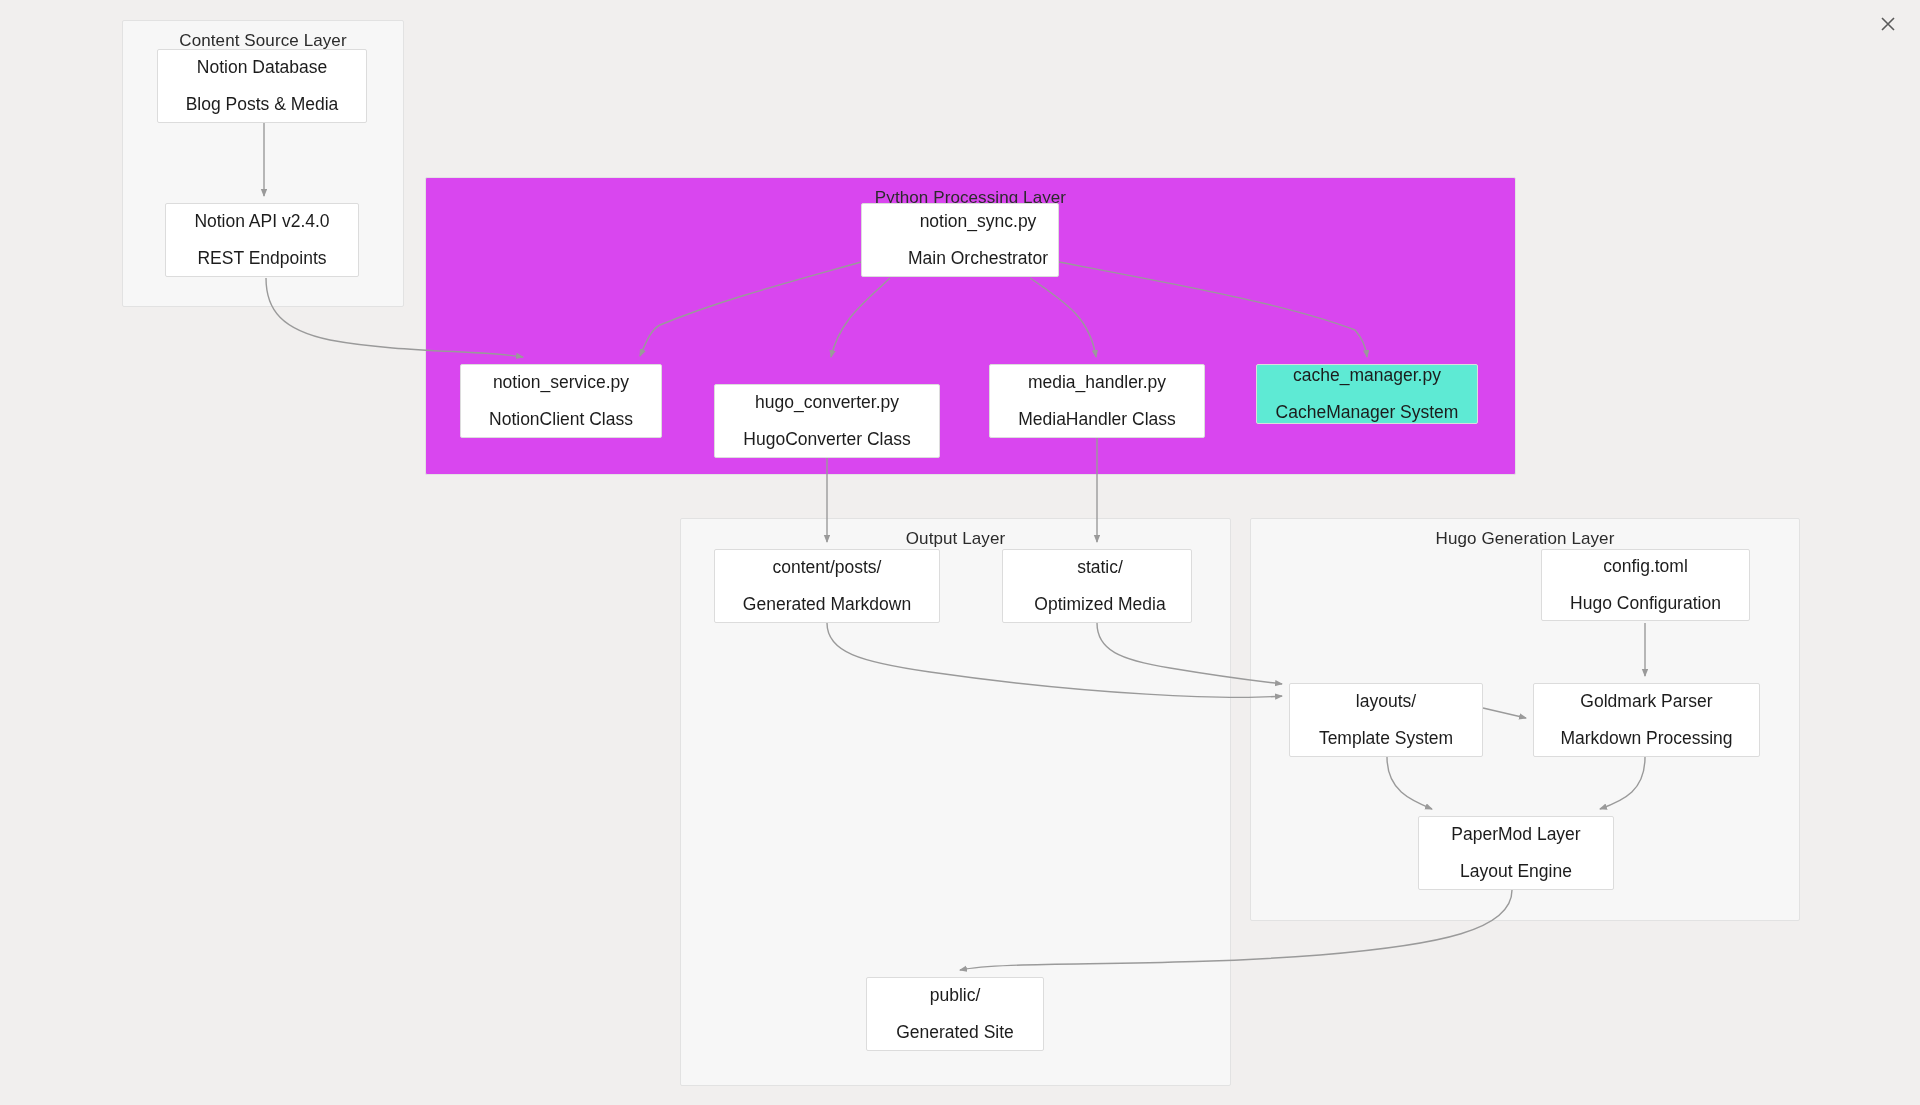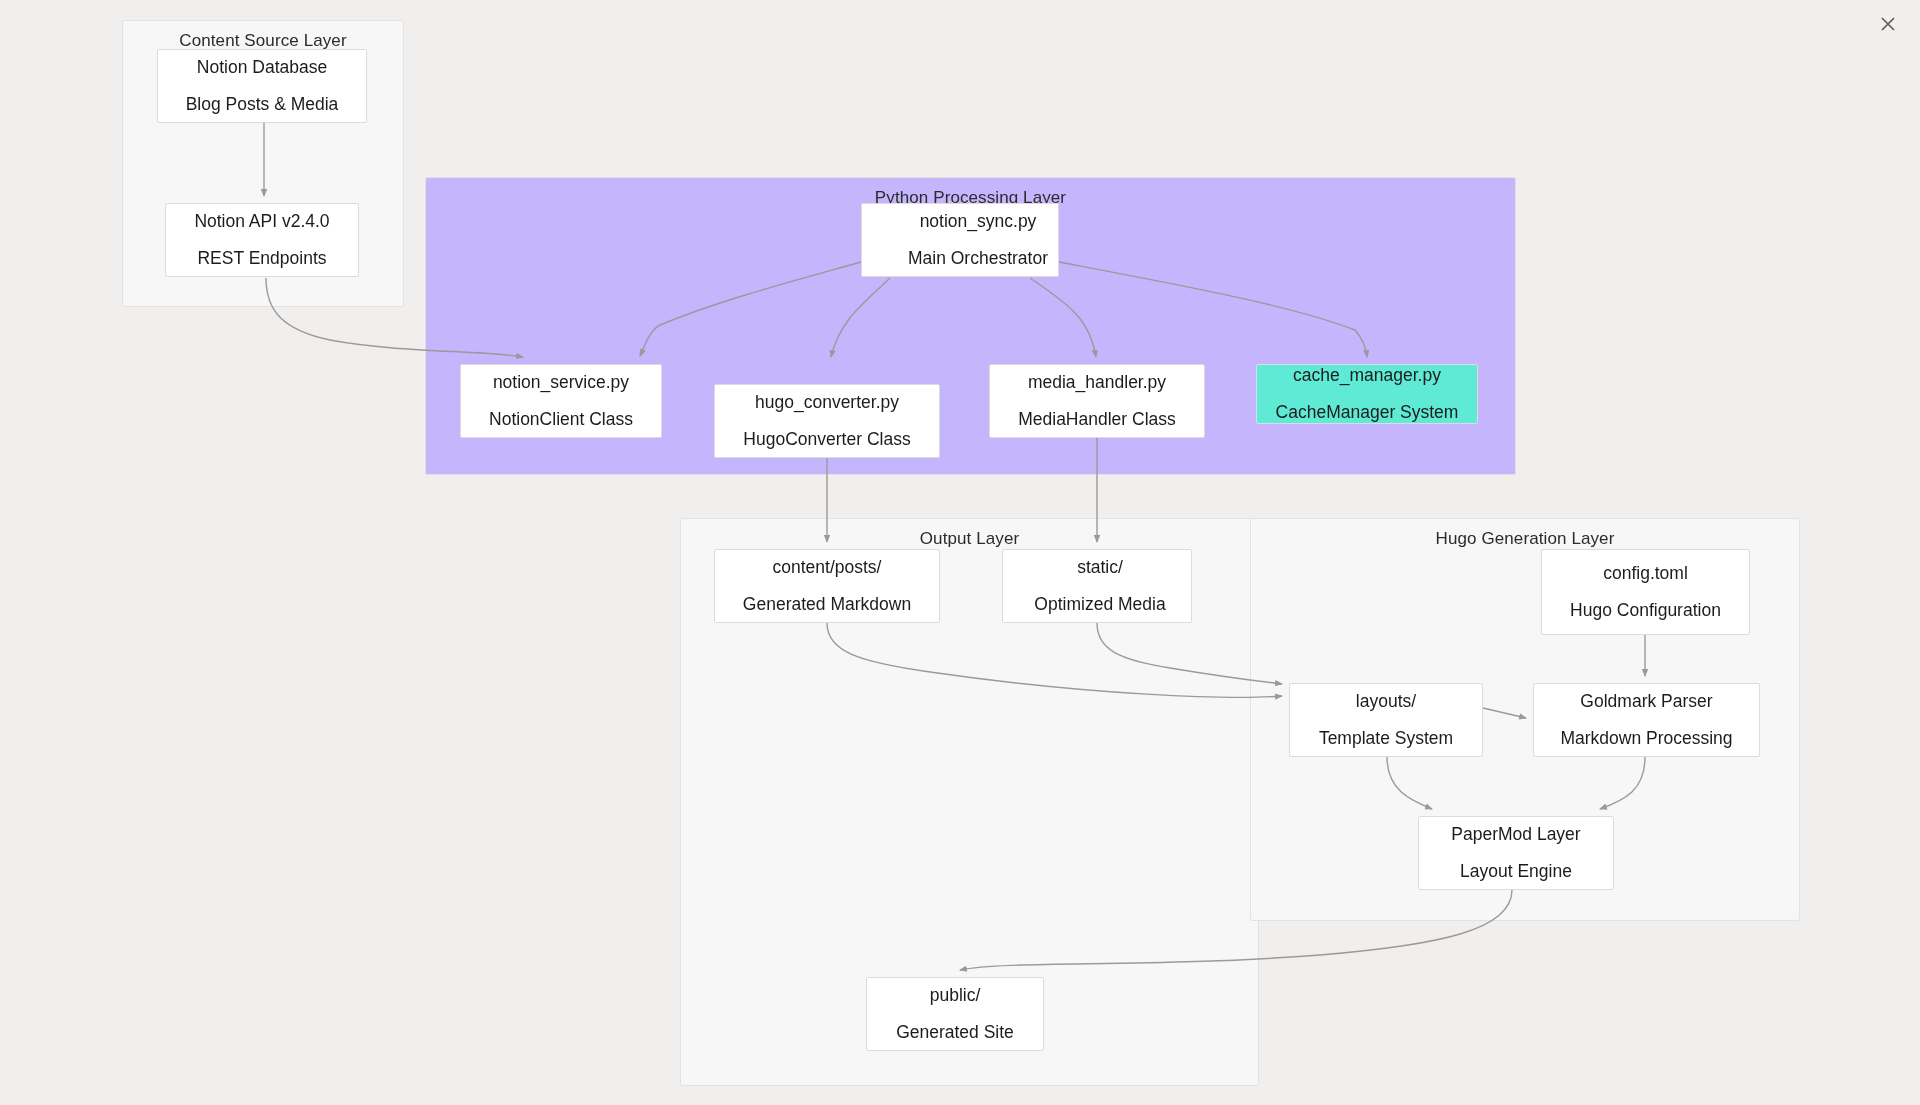--- a/index.html
+++ b/index.html
@@ -111,24 +111,24 @@
         <path d="M 1387,757 C 1387,790 1410,800 1432,809" stroke="#9a9a9a" marker-end="url(#arrow)"></path>
         <path d="M 1645,757 C 1645,790 1625,800 1600,809" stroke="#9a9a9a" marker-end="url(#arrow)"></path>
         <path d="M 1512,890 C 1512,930 1440,945 1320,955 C 1150,968 1010,960 960,970" stroke="#9a9a9a" marker-end="url(#arrow)"></path>
       </g>
   </svg>
 
   <div id="layer-group">
       <div class="layer" style="left: 122px; top: 20px; width: 280px; height: 285px; background: rgb(247, 247, 247); border-color: rgb(226, 226, 226);">
         <div class="layer-title">Content Source Layer</div>
       </div>
-      <div class="layer" style="left: 425px; top: 177px; width: 1089px; height: 296px; background: #c4b5fd; border-color: rgb(226, 226, 226);">
+      <div class="layer" style="left: 425px; top: 177px; width: 1089px; height: 296px; background: #d946ef; border-color: rgb(226, 226, 226);">
         <div class="layer-title">Python Processing Layer</div>
       </div>
-      <div class="layer" style="left: 680px; top: 518px; width: 549px; height: 566px; background: rgb(247, 247, 247); border-color: rgb(226, 226, 226); padding-left: 28px;">
+      <div class="layer" style="left: 680px; top: 518px; width: 549px; height: 566px; background: rgb(247, 247, 247); border-color: rgb(226, 226, 226);">
         <div class="layer-title">Output Layer</div>
       </div>
       <div class="layer" style="left: 1250px; top: 518px; width: 548px; height: 401px; background: rgb(247, 247, 247); border-color: rgb(226, 226, 226);">
         <div class="layer-title">Hugo Generation Layer</div>
       </div>
     </div>
   <div id="node-group">
       <div class="node" style="left: 157px; top: 49px; width: 210px; height: 74px; background: rgb(255, 255, 255); border-color: rgb(220, 220, 220);">
         <div class="node-line l1">Notion Database</div>
         <div class="node-line l2">Blog Posts &amp; Media</div>
@@ -158,21 +158,21 @@
         <div class="node-line l2">CacheManager System</div>
       </div>
       <div class="node" style="left: 714px; top: 549px; width: 226px; height: 74px; background: rgb(255, 255, 255); border-color: rgb(220, 220, 220);">
         <div class="node-line l1">content/posts/</div>
         <div class="node-line l2">Generated Markdown</div>
       </div>
       <div class="node" style="left: 1002px; top: 549px; width: 190px; height: 74px; background: rgb(255, 255, 255); border-color: rgb(220, 220, 220); padding-left: 6px;">
         <div class="node-line l1">static/</div>
         <div class="node-line l2">Optimized Media</div>
       </div>
-      <div class="node" style="left: 1541px; top: 549px; width: 209px; height: 86px; background: rgb(255, 255, 255); border-color: rgb(220, 220, 220);">
+      <div class="node" style="left: 1541px; top: 549px; width: 209px; height: 72px; background: rgb(255, 255, 255); border-color: rgb(220, 220, 220);">
         <div class="node-line l1">config.toml</div>
         <div class="node-line l2">Hugo Configuration</div>
       </div>
       <div class="node" style="left: 1289px; top: 683px; width: 194px; height: 74px; background: rgb(255, 255, 255); border-color: rgb(220, 220, 220);">
         <div class="node-line l1">layouts/</div>
         <div class="node-line l2">Template System</div>
       </div>
       <div class="node" style="left: 1533px; top: 683px; width: 227px; height: 74px; background: rgb(255, 255, 255); border-color: rgb(220, 220, 220);">
         <div class="node-line l1">Goldmark Parser</div>
         <div class="node-line l2">Markdown Processing</div>

